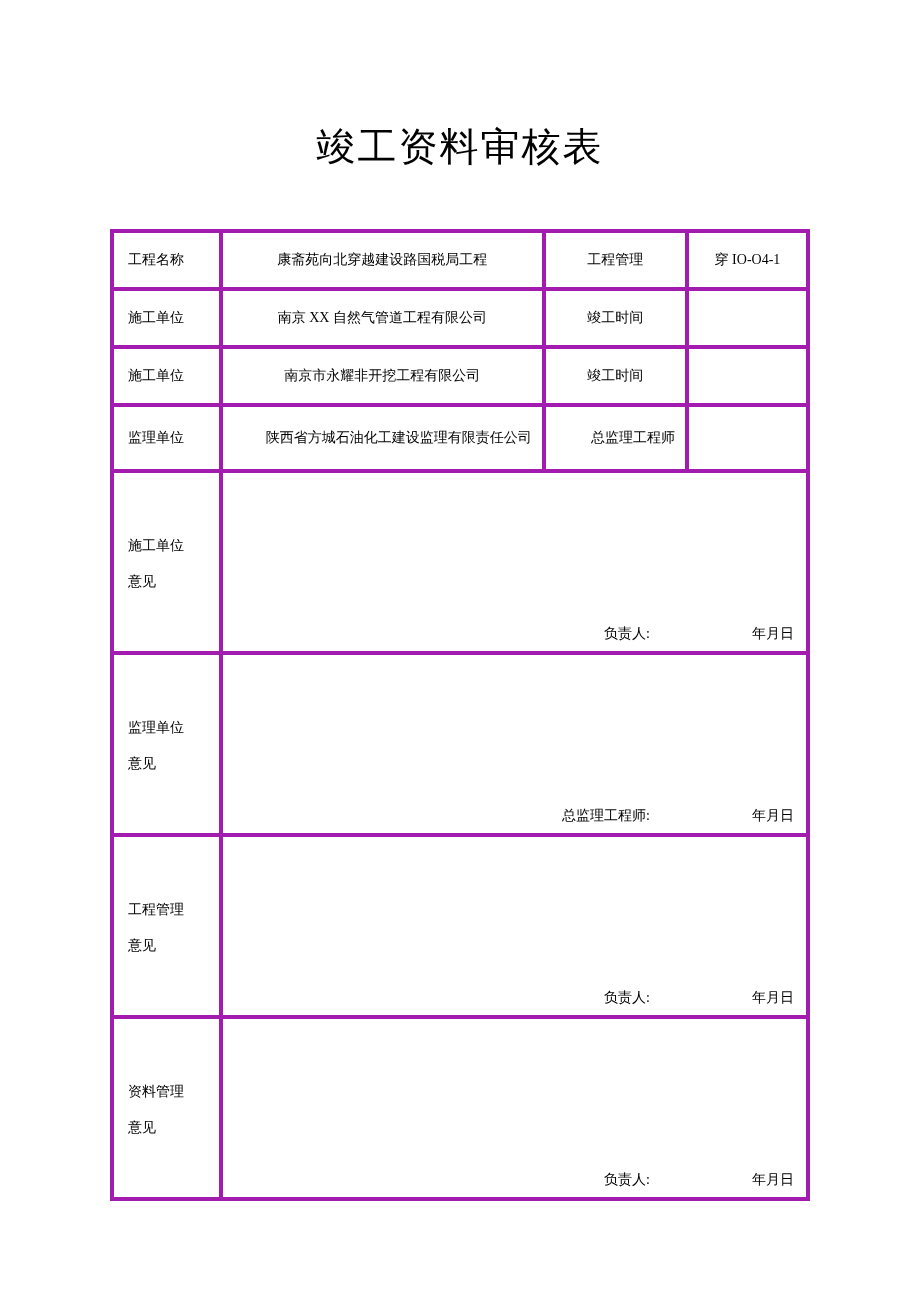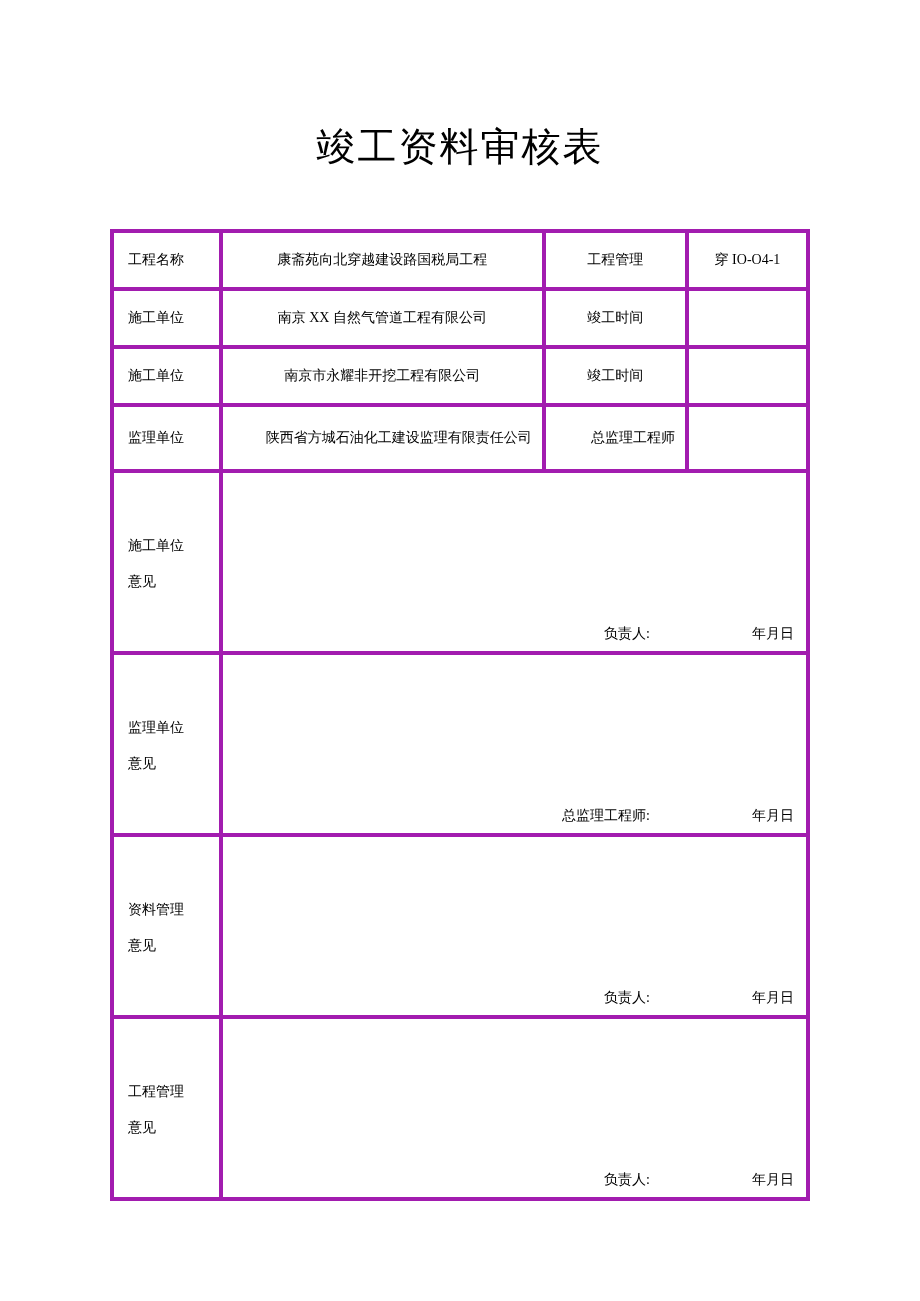--- a/index.html
+++ b/index.html
@@ -144,34 +144,34 @@
     <td class="opinion-content" colspan="3">
       <div class="sig-line">
         <span>总监理工程师:</span>
         <span>年月日</span>
       </div>
     </td>
   </tr>
 
   <tr class="opinion-row">
     <td class="opinion-label">
-      <div>资料管理</div>
+      <div>工程管理</div>
       <div>意见</div>
     </td>
     <td class="opinion-content" colspan="3">
       <div class="sig-line">
         <span>负责人:</span>
         <span>年月日</span>
       </div>
     </td>
   </tr>
 
   <tr class="opinion-row">
     <td class="opinion-label">
-      <div>工程管理</div>
+      <div>资料管理</div>
       <div>意见</div>
     </td>
     <td class="opinion-content" colspan="3">
       <div class="sig-line">
         <span>负责人:</span>
         <span>年月日</span>
       </div>
     </td>
   </tr>
 

